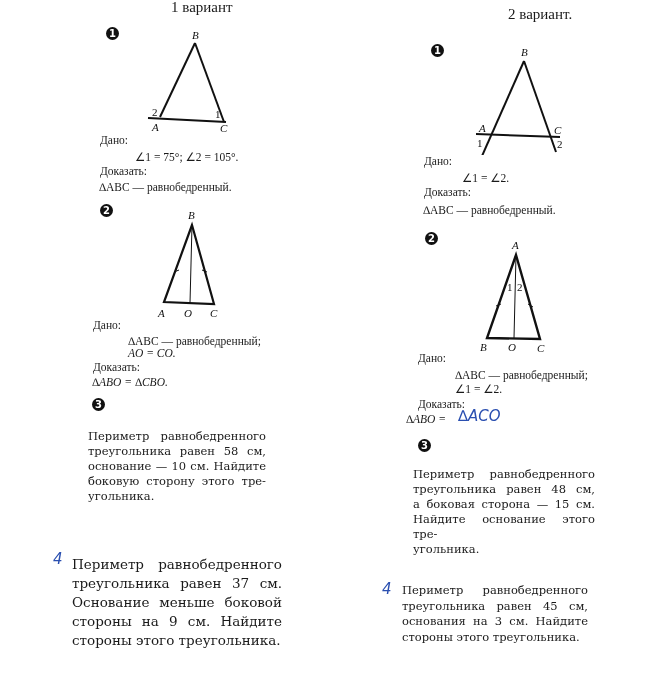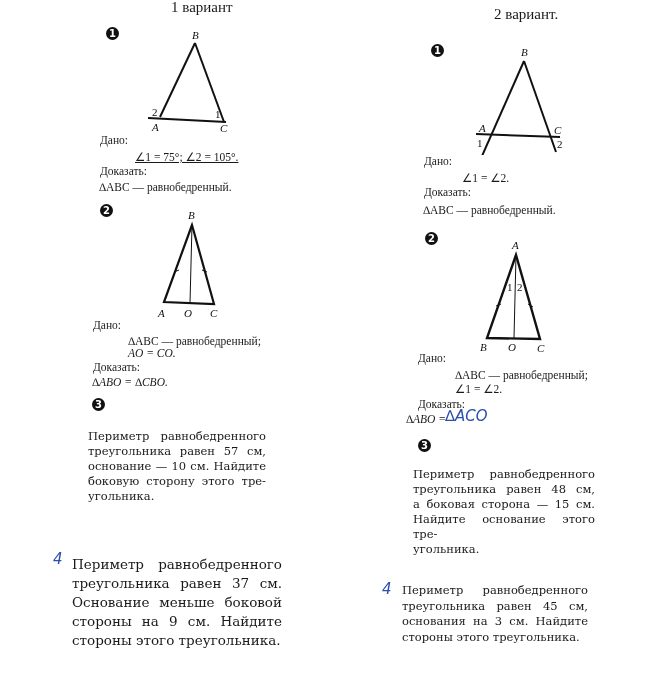--- a/index.html
+++ b/index.html
@@ -33,21 +33,21 @@
   <line x1="55" y1="18" x2="20" y2="92" stroke="#111" stroke-width="2"></line>
   <line x1="55" y1="18" x2="84" y2="97" stroke="#111" stroke-width="2"></line>
   <line x1="8" y1="93" x2="86" y2="97" stroke="#111" stroke-width="2"></line>
   <text x="52" y="14">B</text>
   <text x="12" y="106">A</text>
   <text x="80" y="107">C</text>
   <text class="num" x="12" y="91">2</text>
   <text class="num" x="75" y="93">1</text>
 </svg>
 <div class="abs txt" style="left:100px; top:133px;">Дано:</div>
-<div class="abs txt" style="left:135px; top:150px;text-decoration:underline;">∠1 = 75°; ∠2 = 105°.</div>
+<div class="abs txt" style="left:135px; top:150px;">∠1 = 75°; ∠2 = 105°.</div>
 <div class="abs txt" style="left:100px; top:164px;">Доказать:</div>
 <div class="abs txt" style="left:99px; top:180px;">∆ABC — равнобедренный.</div>
 
 <div class="abs badge" style="left:100px; top:204px;">2</div>
 <svg class="abs" style="left:150px; top:205px;" width="90" height="115">
   <polygon points="42,20 14,97 64,99" fill="none" stroke="#111" stroke-width="2.2"></polygon>
   <line x1="42" y1="20" x2="40" y2="98" stroke="#111" stroke-width="1"></line>
   <line x1="24" y1="67" x2="29" y2="65" stroke="#111" stroke-width="1"></line>
   <line x1="52" y1="65" x2="57" y2="67" stroke="#111" stroke-width="1"></line>
   <text x="38" y="14">B</text>
@@ -57,36 +57,36 @@
 </svg>
 <div class="abs txt" style="left:93px; top:318px;">Дано:</div>
 <div class="abs txt" style="left:128px; top:334px;">∆ABC — равнобедренный;</div>
 <div class="abs txt ital" style="left:128px; top:346px;">AO = CO.</div>
 <div class="abs txt" style="left:93px; top:360px;">Доказать:</div>
 <div class="abs txt ital" style="left:92px; top:375px;">∆ABO = ∆CBO.</div>
 
 <div class="abs badge" style="left:92px; top:398px;">3</div>
 <div class="abs problem" style="left:88px; top:429px; width:178px;">
   <span>Периметр равнобедренного</span>
-  <span>треугольника равен 57 см,</span>
+  <span>треугольника равен 58 см,</span>
   <span>основание — 10 см. Найдите</span>
   <span>боковую сторону этого тре-</span>
   <span class="last">угольника.</span>
 </div>
 
 <div class="abs hand" style="left:53px; top:550px; font-size:15px;">4</div>
 <div class="abs big" style="left:72px; top:555px; width:210px;">
   <span>Периметр равнобедренного</span>
   <span>треугольника равен 37 см.</span>
   <span>Основание меньше боковой</span>
   <span>стороны на 9 см. Найдите</span>
   <span class="last">стороны этого треугольника.</span>
 </div>
 
-<div class="abs title" style="left:494px; top:6px;">2 вариант.</div>
+<div class="abs title" style="left:508px; top:6px;">2 вариант.</div>
 
 <div class="abs badge" style="left:431px; top:44px;">1</div>
 <svg class="abs" style="left:470px; top:40px;" width="110" height="115">
   <line x1="54" y1="21" x2="12" y2="116" stroke="#111" stroke-width="2"></line>
   <line x1="54" y1="21" x2="86" y2="112" stroke="#111" stroke-width="2"></line>
   <line x1="6" y1="94" x2="90" y2="97" stroke="#111" stroke-width="2"></line>
   <text x="51" y="16">B</text>
   <text x="9" y="92">A</text>
   <text x="84" y="94">C</text>
   <text class="num" x="7" y="107">1</text>
@@ -108,21 +108,21 @@
   <text x="38" y="116">O</text>
   <text x="67" y="117">C</text>
   <text class="num" x="37" y="56">1</text>
   <text class="num" x="47" y="56">2</text>
 </svg>
 <div class="abs txt" style="left:418px; top:351px;">Дано:</div>
 <div class="abs txt" style="left:455px; top:368px;">∆ABC — равнобедренный;</div>
 <div class="abs txt" style="left:455px; top:382px;">∠1 = ∠2.</div>
 <div class="abs txt" style="left:418px; top:397px;">Доказать:</div>
 <div class="abs txt ital" style="left:406px; top:412px;">∆ABO =</div>
-<div class="abs hand" style="left:445px; top:407px; font-size:15px;text-align:right;">∆ACO</div>
+<div class="abs hand" style="left:458px; top:407px; font-size:15px;text-align:right;">∆ACO</div>
 
 <div class="abs badge" style="left:418px; top:439px;">3</div>
 <div class="abs problem" style="left:413px; top:467px; width:182px;">
   <span>Периметр равнобедренного</span>
   <span>треугольника равен 48 см,</span>
   <span>а боковая сторона — 15 см.</span>
   <span>Найдите основание этого тре-</span>
   <span class="last">угольника.</span>
 </div>
 

